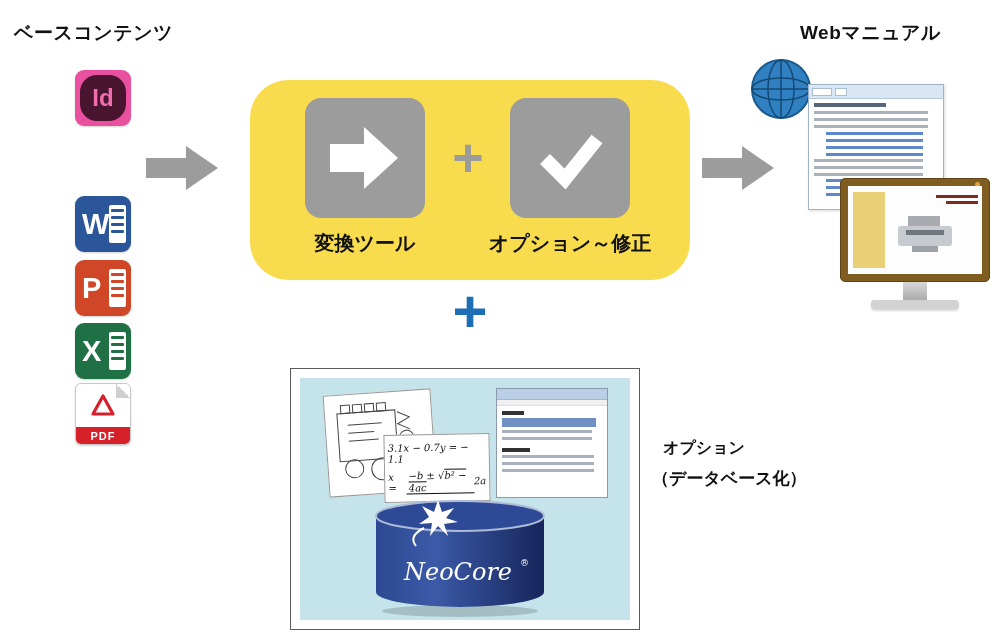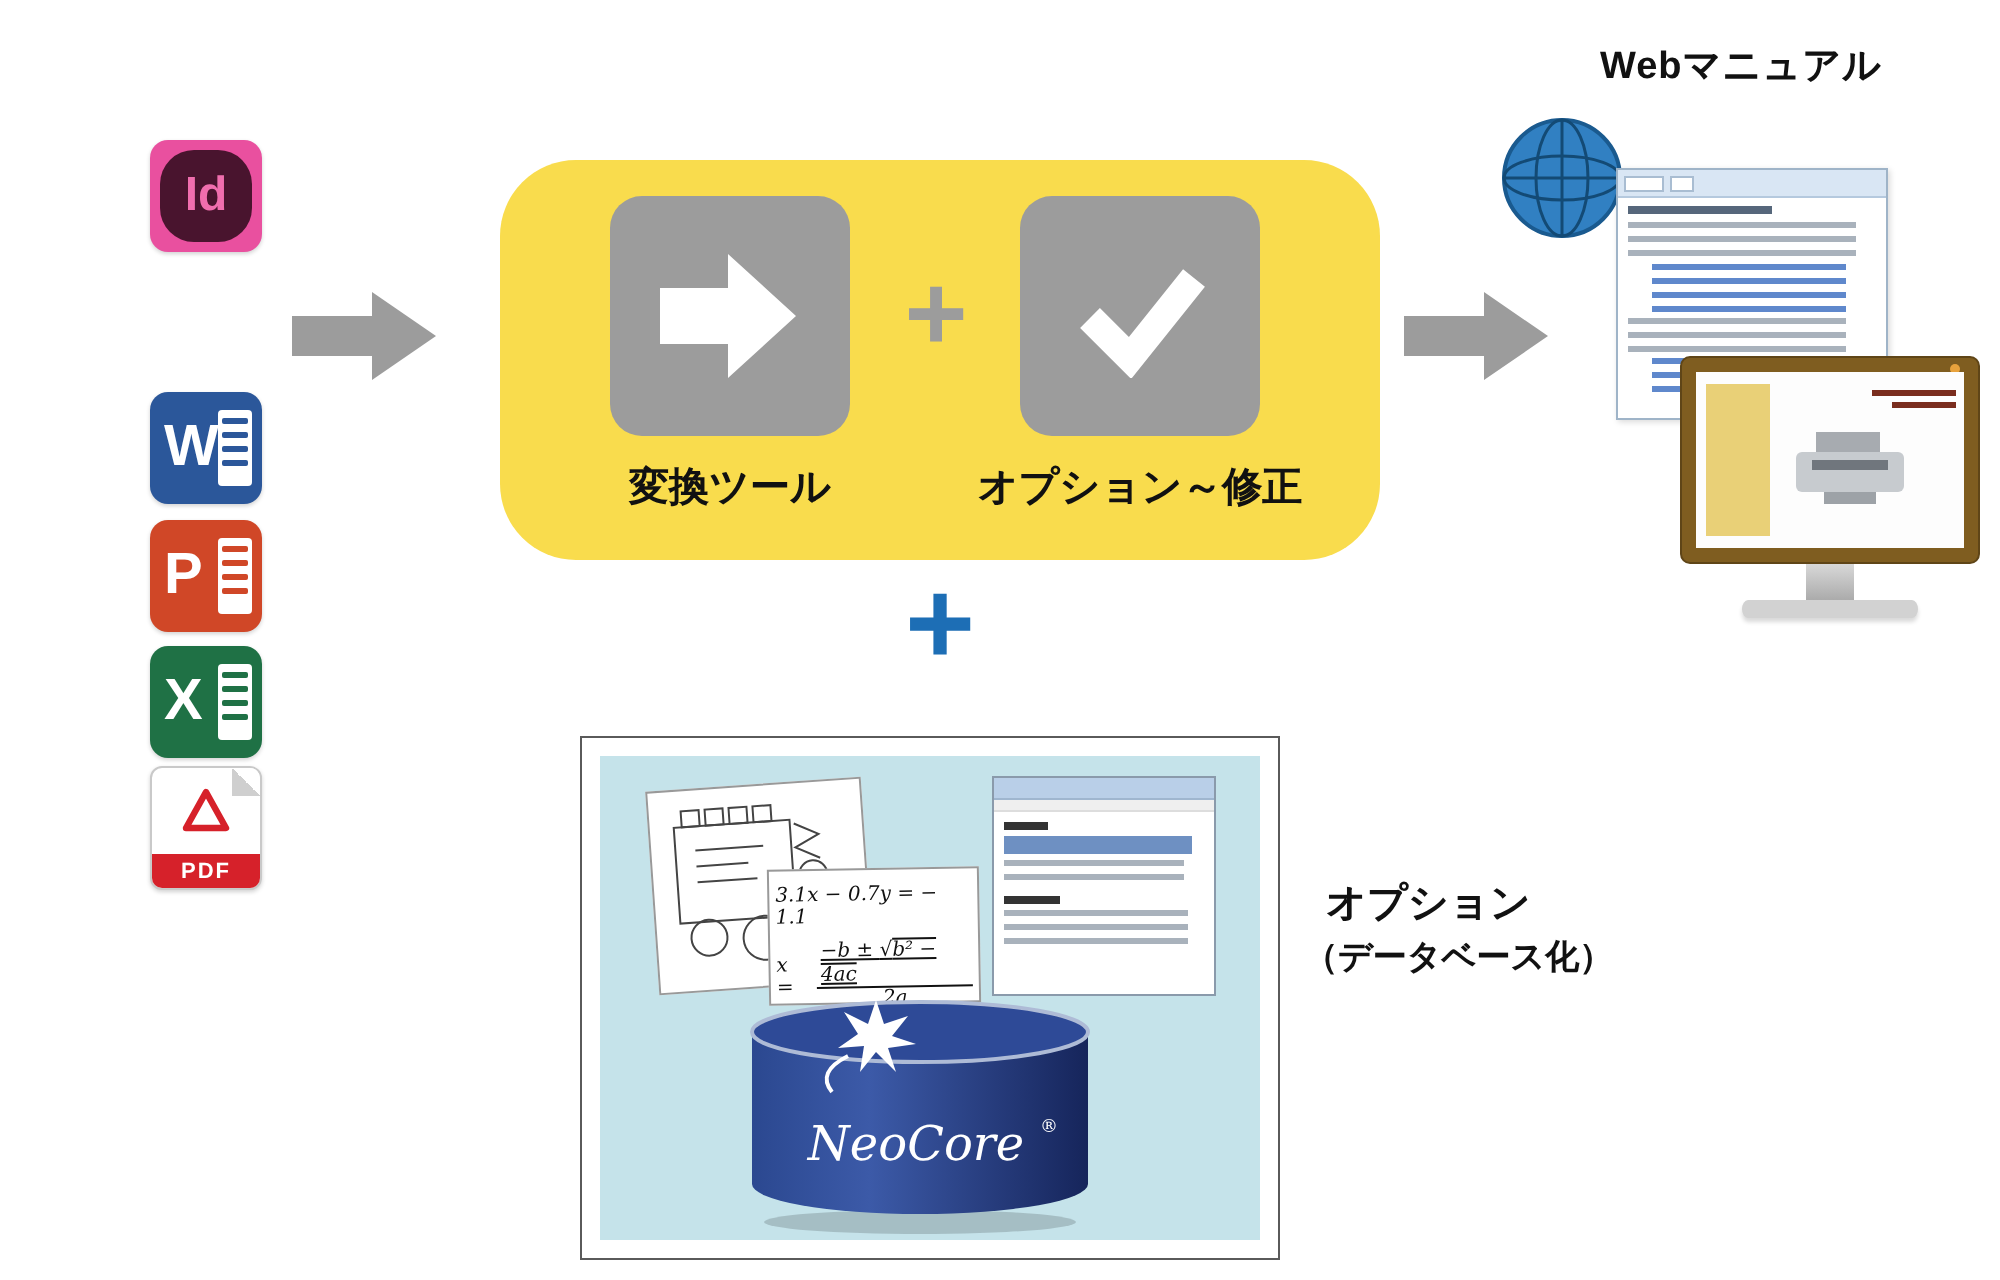--- a/index.html
+++ b/index.html
@@ -79,41 +79,42 @@
   .option-box{position:absolute;left:290px;top:368px;width:350px;height:262px;background:#fff;
               border:1px solid #5A5A5A;box-sizing:border-box;padding:9px;}
   .option-bg{position:relative;width:100%;height:100%;background:#C5E3EA;}
   .engine-card{position:absolute;left:26px;top:14px;width:106px;height:100px;background:#fff;
                border:1px solid #999;transform:rotate(-4deg);z-index:1;}
   .formula-card{position:absolute;left:84px;top:56px;width:106px;height:68px;background:#fff;
                 border:1px solid #999;transform:rotate(-1deg);z-index:2;box-sizing:border-box;
                 padding:7px 3px;font-family:"DejaVu Serif","Liberation Serif",serif;
                 font-style:italic;font-size:10px;display:flex;flex-direction:column;
                 align-items:center;gap:6px;}
-  .frac{display:inline-flex;flex-direction:column;align-items:center;line-height:1.15;text-decoration:underline;}
+  .frac{display:inline-flex;flex-direction:row;align-items:center;line-height:1.15;}
   .frac .num{border-bottom:1px solid #111;padding:0 2px;}
   .radicand{text-decoration:overline;}
   .f2{display:flex;align-items:center;gap:4px;}
   .doc-card{position:absolute;left:196px;top:10px;width:112px;height:110px;background:#fff;
             border:1px solid #8A9AAB;z-index:1;box-sizing:border-box;}
   .d-top{height:10px;background:#B9CFE8;border-bottom:1px solid #9FB6CF;}
   .d-menu{height:5px;background:#EFEFEF;border-bottom:1px solid #DDD;}
   .d-body{padding:5px;}
   .d-h{height:4px;background:#333;margin-bottom:3px;}
   .d-band{height:9px;width:94%;background:#6E90C2;margin-bottom:3px;}
   .cylinder{position:absolute;left:72px;top:116px;z-index:3;}
 
-  .option-title{position:absolute;left:663px;top:438px;font-size:20px;font-weight:bold;}
+  .option-title{position:absolute;left:663px;top:438px;font-size:16px;font-weight:bold;}
   .option-sub{position:absolute;left:652px;top:467px;font-size:17px;font-weight:bold;}
 </style>
 </head>
 <body>
 
 <div id="canvas">
 
+  <div class="title left">ベースコンテンツ</div>
   <div class="title right">Webマニュアル</div>
 
   <div class="app-icon icon-id" style="top:70px">
     <div class="id-inner">
       <span>Id</span>
     </div>
   </div>
 
 
   <div class="app-icon office icon-word" style="top:196px">

